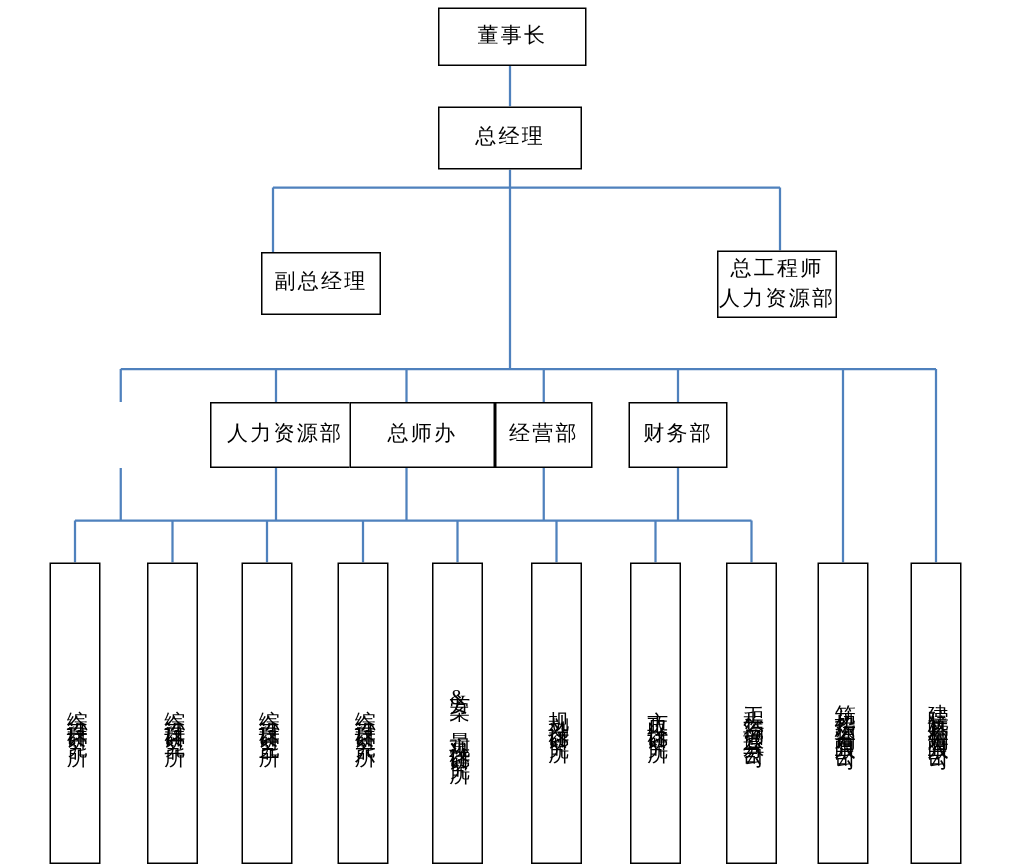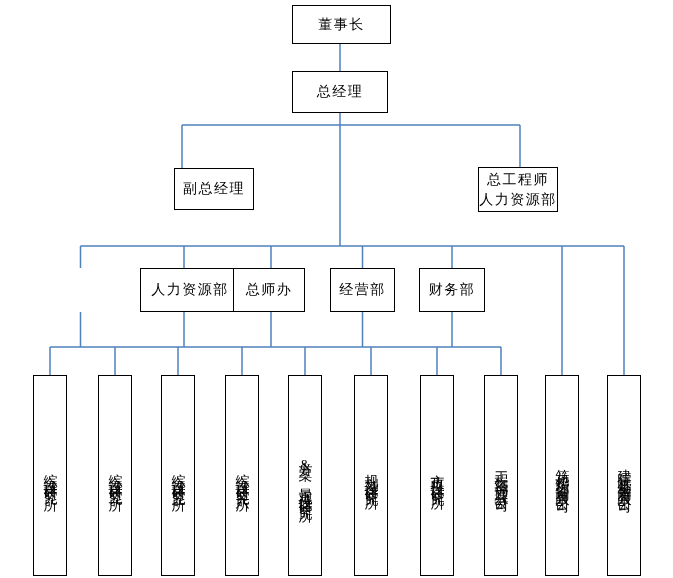--- a/index.html
+++ b/index.html
@@ -48,21 +48,21 @@
     letter-spacing: 3.5px;
     white-space: nowrap;
   }
   
   .n-chairman { left: 292px; top: 5px;   width: 99px; height: 39px; }
   .n-gm       { left: 292px; top: 71px;  width: 96px; height: 42px; }
   .n-dgm      { left: 142px; top: 168px; width: 80px; height: 42px; margin-left: 32px; }
   .n-chief    { left: 478px; top: 167px; width: 80px; height: 45px; }
   .n-dept0 { left: 48px;  top: 268px; width: 65px; height: 44px; }
   .n-dept1 { left: 140px; top: 268px; width: 100px; height: 44px; }
-  .n-dept2 { left: 233px; top: 268px; width: 72px; height: 44px; }
+  .n-dept2 { left: 233px; top: 268px; width: 97px; height: 44px; }
   .n-dept3 { left: 330px; top: 268px; width: 65px; height: 44px; }
   .n-dept4 { left: 419px; top: 268px; width: 66px; height: 44px; }
   .vbox { top: 375px; width: 34px; height: 201px; }
   .n-inst0 { left: 33px; }
   .n-inst1 { left: 98px; }
   .n-inst2 { left: 161px; }
   .n-inst3 { left: 225px; }
   .n-inst4 { left: 288px; }
   .n-inst5 { left: 354px; }
   .n-inst6 { left: 420px; }

